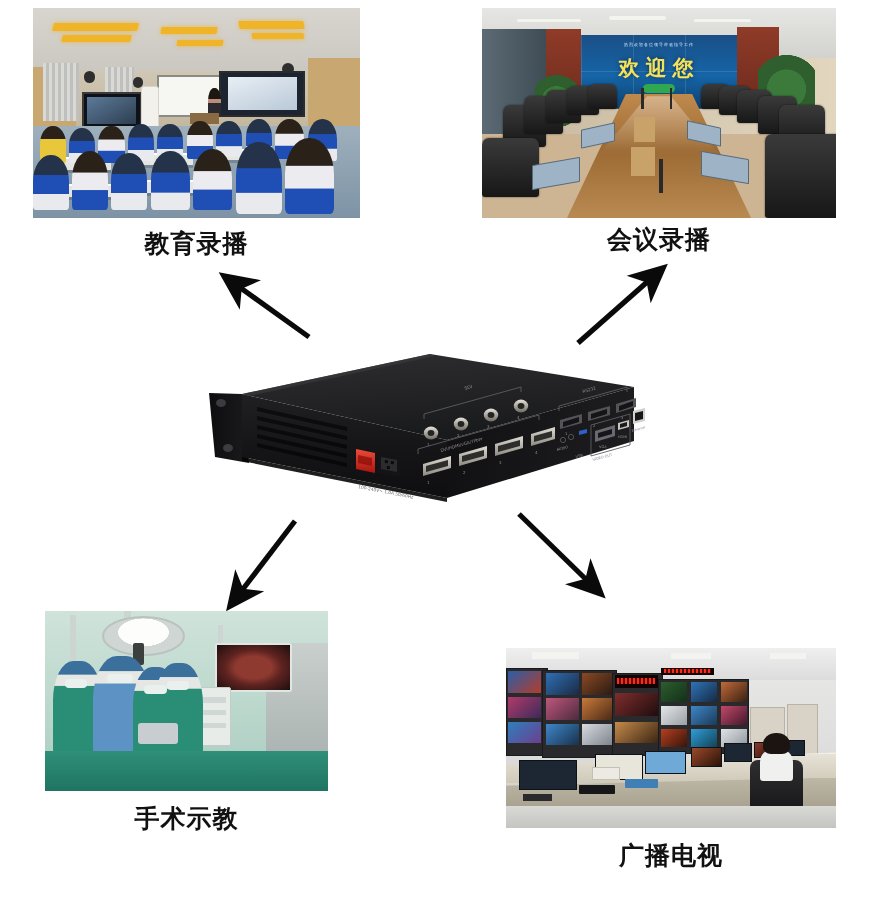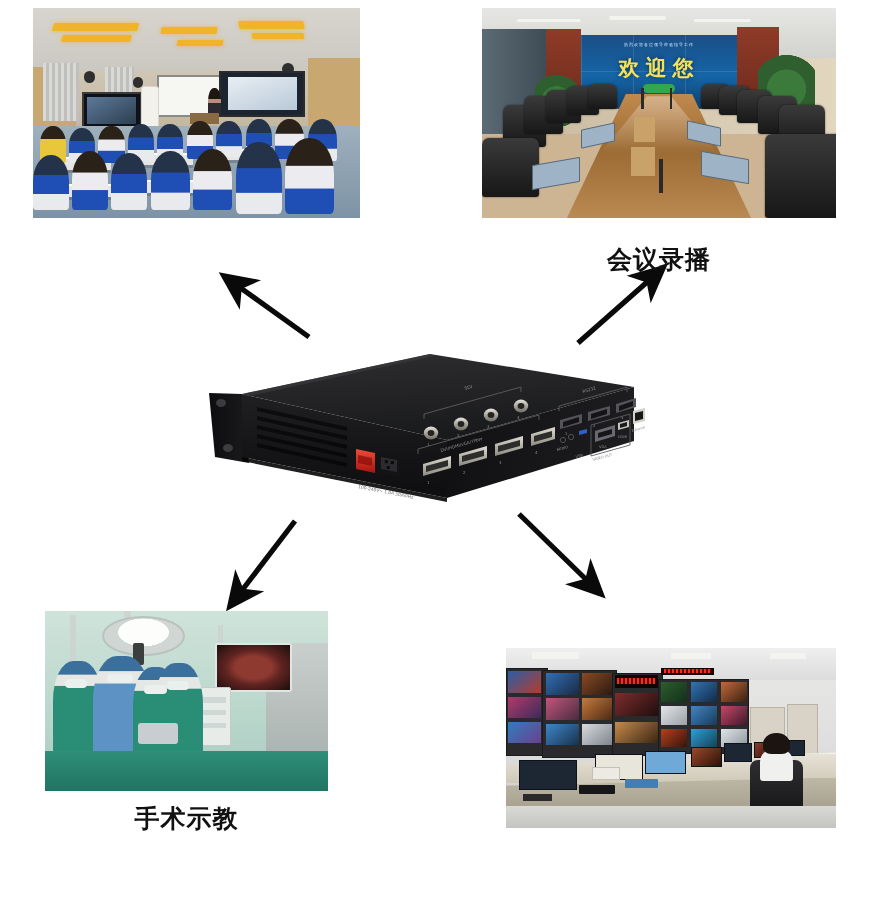--- a/index.html
+++ b/index.html
@@ -42,21 +42,21 @@
     font-family: "DejaVu Sans", "Liberation Sans", sans-serif;
     line-height: 1.1;
   }
 
   #card-edu   { left: 33px;  top: 8px;   width: 327px; }
   #card-edu   .photo { width: 327px; height: 210px; }
   #card-edu   .caption { margin-top: 12px; }
 
   #card-conf  { left: 482px; top: 8px;   width: 354px; }
   #card-conf  .photo { width: 354px; height: 210px; }
-  #card-conf  .caption { margin-top: 28px; }
+  #card-conf  .caption { margin-top: 8px; }
 
   #card-surg  { left: 45px;  top: 611px; width: 283px; }
   #card-surg  .photo { width: 283px; height: 180px; }
   #card-surg  .caption { margin-top: 14px; }
 
   #card-bcast { left: 506px; top: 648px; width: 330px; }
   #card-bcast .photo { width: 330px; height: 180px; }
   #card-bcast .caption { margin-top: 14px; }
 
   
@@ -242,20 +242,21 @@
       <div class="cls-kid" style="left:84%; top:53%; width:9%;  height:20%;"></div>
 
       <div class="cls-kid" style="left:0%;  top:70%; width:11%; height:26%;"></div>
       <div class="cls-kid w" style="left:12%; top:68%; width:11%; height:28%;"></div>
       <div class="cls-kid" style="left:24%; top:69%; width:11%; height:27%;"></div>
       <div class="cls-kid" style="left:36%; top:68%; width:12%; height:28%;"></div>
       <div class="cls-kid w" style="left:49%; top:67%; width:12%; height:29%;"></div>
       <div class="cls-kid" style="left:62%; top:64%; width:14%; height:34%;"></div>
       <div class="cls-kid w" style="left:77%; top:62%; width:15%; height:36%;"></div>
     </div>
+    <div class="caption">教育录播</div>
   </div>
 
   <div class="card" id="card-conf">
     <div class="photo">
       <div class="cf-wallR" style="left:0;top:0;width:100%;height:100%;"></div>
       <div class="cf-ceil"></div>
       <div class="cf-light" style="left:10%; top:5%;  width:18%; height:1.6%;"></div>
       <div class="cf-light" style="left:36%; top:4%;  width:16%; height:1.6%;"></div>
       <div class="cf-light" style="left:60%; top:5%;  width:16%; height:1.6%;"></div>
 
@@ -405,20 +406,21 @@
       <div style="position:absolute; left:36%; top:73%; width:10%; height:5%; background:#3f7fb5; border-radius:1px;"></div>
       <div style="position:absolute; left:5%;  top:81%; width:9%;  height:4%; background:#2a2a2c;"></div>
       <div style="position:absolute; left:26%; top:66%; width:8%;  height:6%; background:#eceae2; border:1px solid #c3c0b6;"></div>
 
       <div class="bc-chair" style="left:74%; top:62%; width:16%; height:34%;"></div>
       <div class="bc-shirt" style="left:77%; top:56%; width:10%; height:18%;"></div>
       <div class="bc-hair" style="left:78%; top:47%; width:8%;  height:12%;"></div>
 
       <div class="bc-floor"></div>
     </div>
+    <div class="caption">广播电视</div>
   </div>
 
   <div id="device-wrap">
     <svg viewBox="0 0 450 175" xmlns="http://www.w3.org/2000/svg">
       <defs>
         <linearGradient id="topG" x1="0" y1="0" x2="0.3" y2="1">
           <stop offset="0%" stop-color="#2e2e31"></stop>
           <stop offset="55%" stop-color="#232326"></stop>
           <stop offset="100%" stop-color="#191a1c"></stop>
         </linearGradient>

